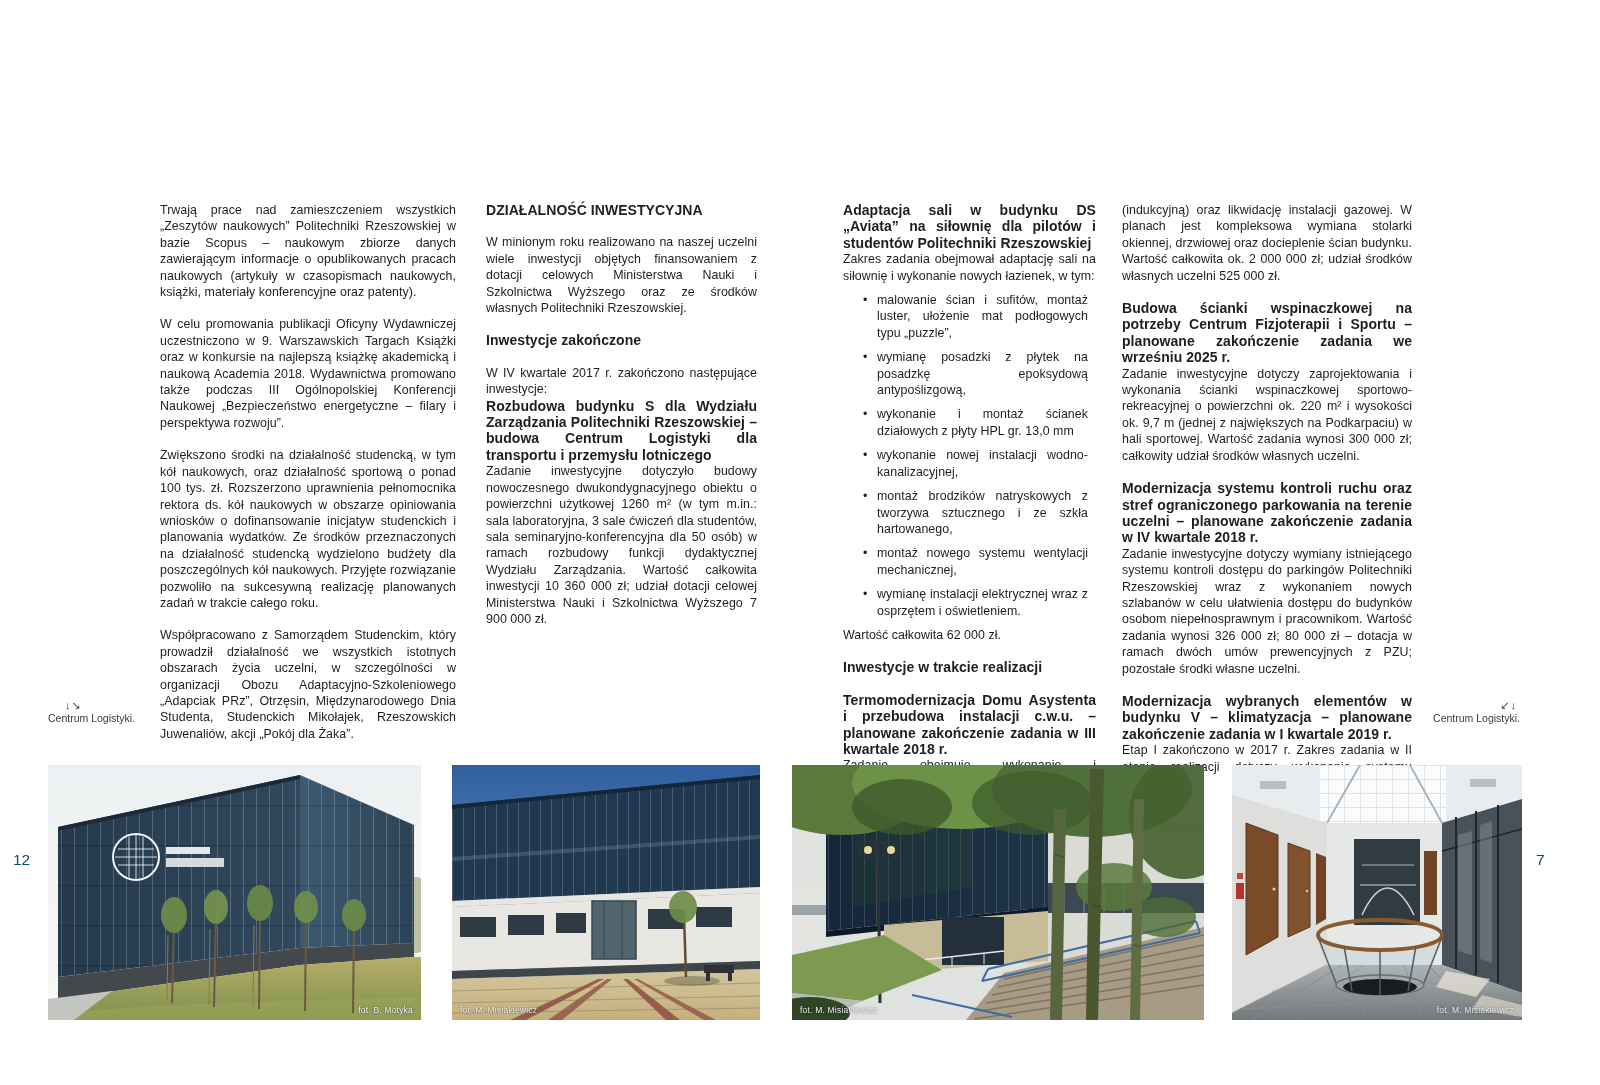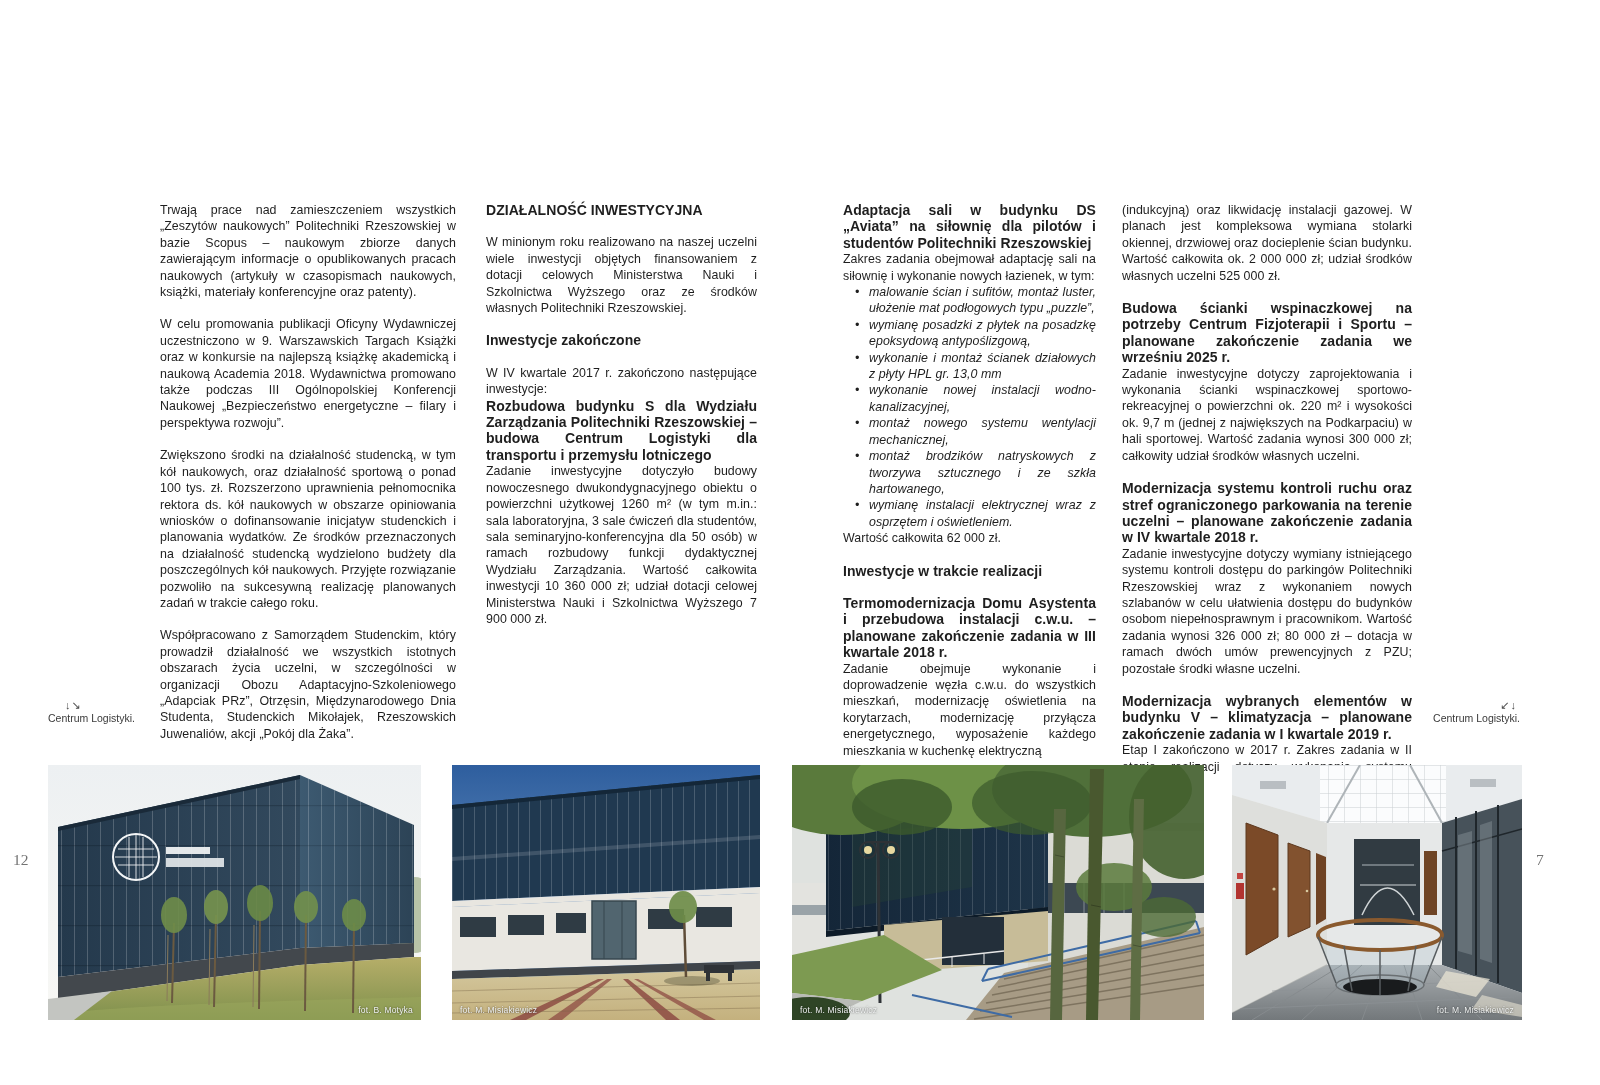--- a/index.html
+++ b/index.html
@@ -9,29 +9,29 @@
 
   
   .col{position:absolute;top:202px;font-size:12.4px;line-height:16.4px;
        text-align:justify;letter-spacing:0.05px;}
   .col p{margin:0 0 16px 0;}
   .col p.tight{margin:0;}
   .col h2,.col h3{font-size:14px;line-height:16.4px;font-weight:700;margin:0 0 16px 0;}
   .col h3.project{margin:0;}
   .col ul{margin:0 0 16px 0;padding:0 0 0 12px;list-style:none;}
   .col ul.flush{margin-bottom:0;}
-  .col li{position:relative;padding-left:14px;margin:0;text-align:justify;font-style:italic;}
+  .col li{position:relative;padding-left:14px;margin:8px;text-align:justify;}
   .col li::before{content:"\2022";position:absolute;left:0;top:0;}
   .col1{left:160px;width:296px;}
   .col2{left:486px;width:271px;}
   .col3{left:843px;width:253px;}
   .col4{left:1122px;width:290px;}
 
   
-  .pageno{position:absolute;top:851px;font-size:15.5px;color:#737373;font-family:Liberation Serif, serif;}
+  .pageno{position:absolute;top:851px;font-size:15.5px;color:#0c4a6e;}
   .pageno-left{left:13px;}
   .pageno-right{left:1536px;}
 
   
   .caption{position:absolute;top:699px;font-size:10.5px;line-height:13px;color:#3a3a3a;}
   .caption .arrows{font-size:11px;color:#4a4a4a;letter-spacing:1px;}
   .caption-left{left:48px;text-align:left;}
   .caption-left .arrows{margin-left:17px;}
   .caption-right{right:80px;text-align:right;}
   .caption-right .arrows{margin-right:3px;}
@@ -73,22 +73,22 @@
   </section>
 
   <section class="col col3">
     <h3 class="project">Adaptacja sali w budynku DS „Aviata” na siłownię dla pilotów i studentów Politechniki Rzeszowskiej</h3>
     <p class="tight">Zakres zadania obejmował adaptację sali na siłownię i wykonanie nowych łazienek, w tym:</p>
     <ul class="flush">
       <li>malowanie ścian i sufitów, montaż luster, ułożenie mat podłogowych typu „puzzle”,</li>
       <li>wymianę posadzki z płytek na posadzkę epoksydową antypoślizgową,</li>
       <li>wykonanie i montaż ścianek działowych z płyty HPL gr. 13,0 mm</li>
       <li>wykonanie nowej instalacji wodno-kanalizacyjnej,</li>
+      <li>montaż brodzików natryskowych z tworzywa sztucznego i ze szkła hartowanego,</li>
       <li>montaż nowego systemu wentylacji mechanicznej,</li>
-      <li>montaż brodzików natryskowych z tworzywa sztucznego i ze szkła hartowanego,</li>
       <li>wymianę instalacji elektrycznej wraz z osprzętem i oświetleniem.</li>
     </ul>
     <p>Wartość całkowita 62 000 zł.</p>
     <h3>Inwestycje w trakcie realizacji</h3>
     <h3 class="project">Termomodernizacja Domu Asystenta i przebudowa instalacji c.w.u. – planowane zakończenie zadania w III kwartale 2018 r.</h3>
     <p class="tight">Zadanie obejmuje wykonanie i doprowadzenie węzła c.w.u. do wszystkich mieszkań, modernizację oświetlenia na korytarzach, modernizację przyłącza energetycznego, wyposażenie każdego mieszkania w kuchenkę elektryczną</p>
   </section>
 
   <section class="col col4">
     <p>(indukcyjną) oraz likwidację instalacji gazowej. W planach jest kompleksowa wymiana stolarki okiennej, drzwiowej oraz docieplenie ścian budynku. Wartość całkowita ok. 2 000 000 zł; udział środków własnych uczelni 525 000 zł.</p>

